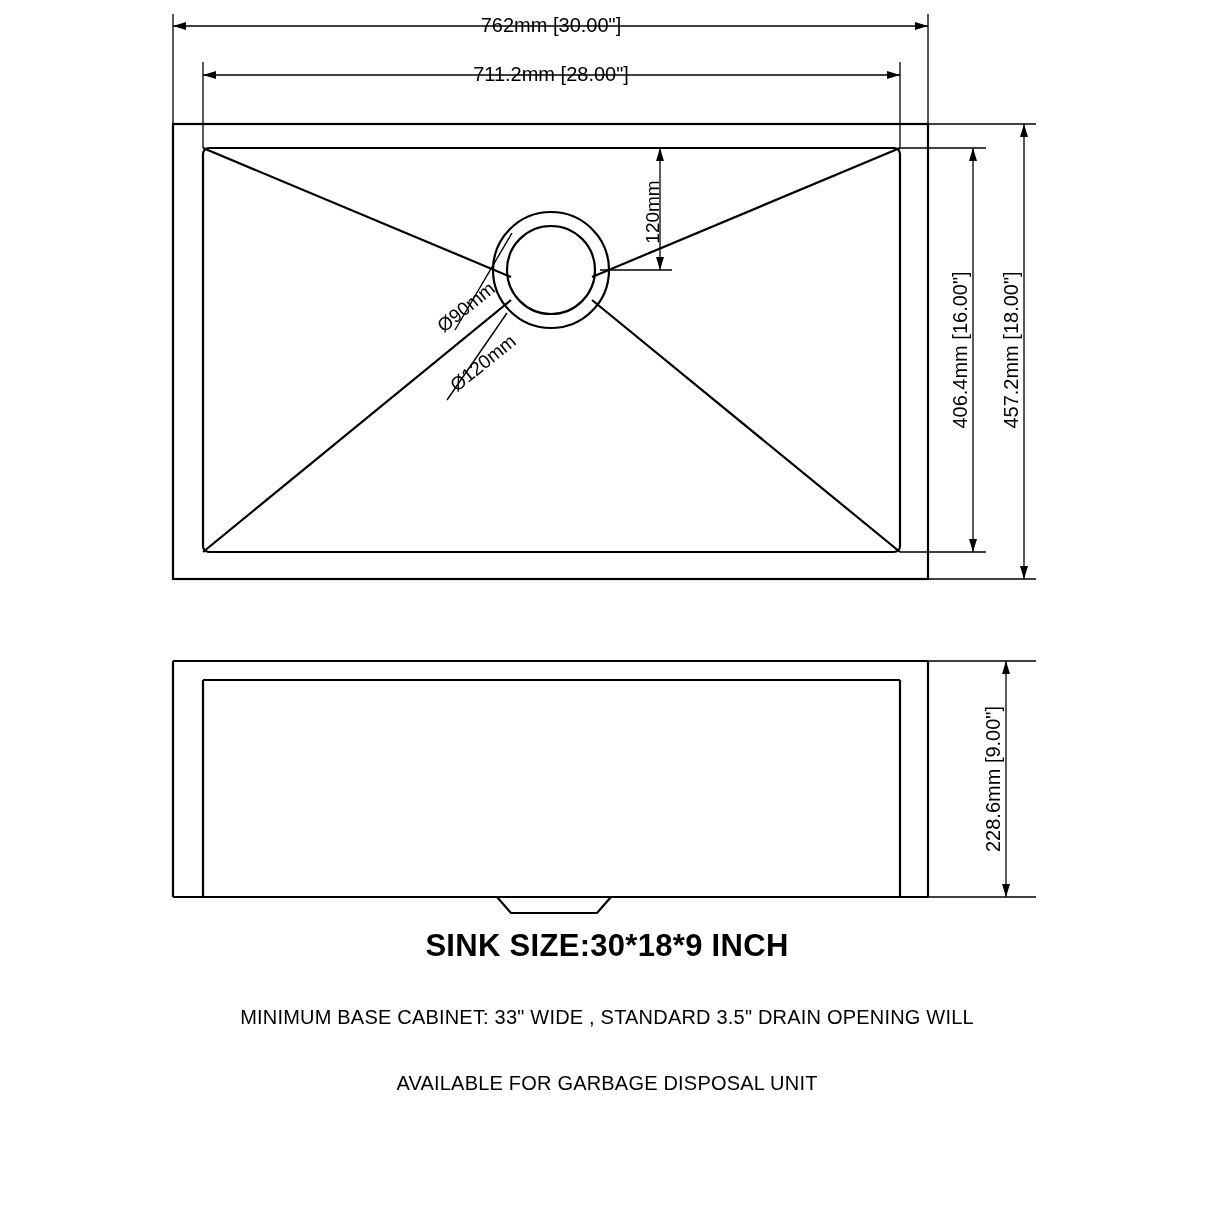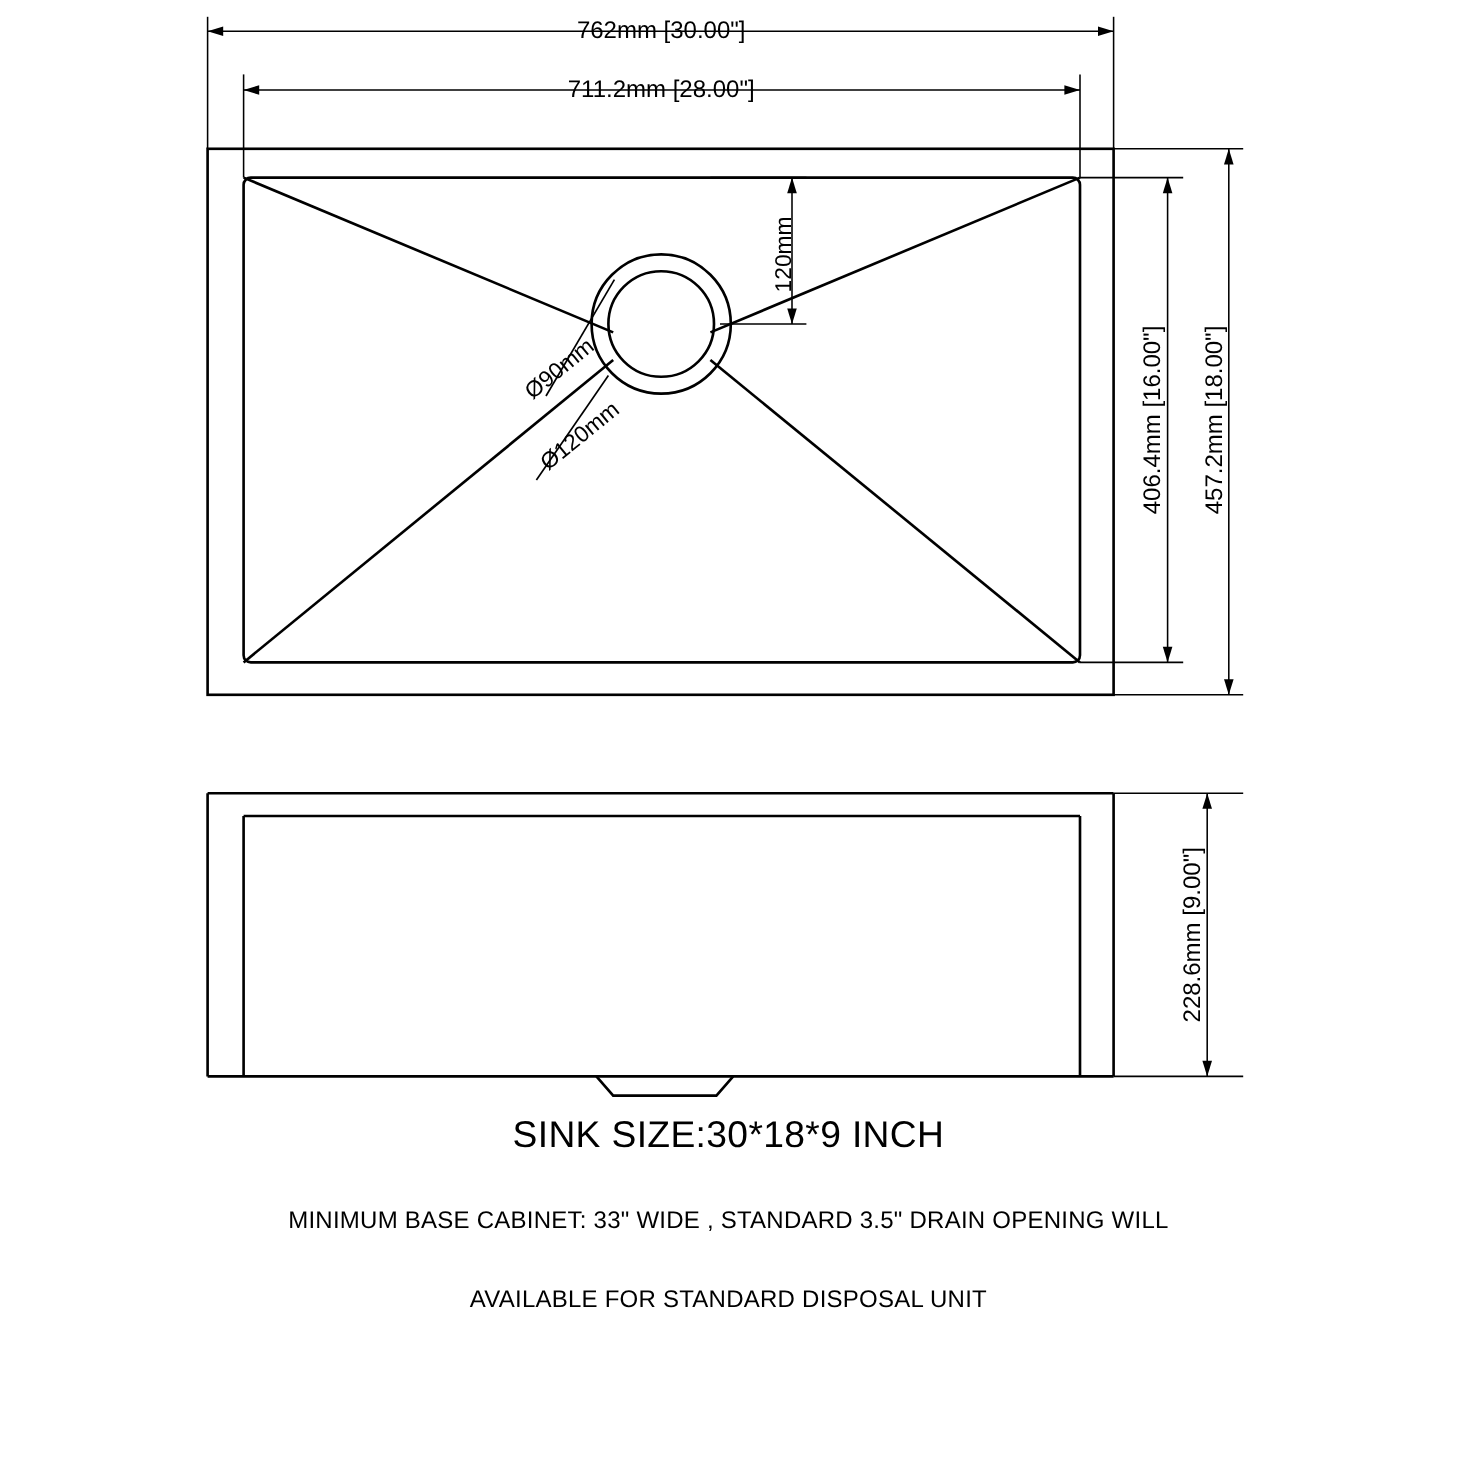--- a/index.html
+++ b/index.html
@@ -20,21 +20,21 @@
     top: 0;
     left: 0;
     width: 1214px;
     height: 1214px;
   }
   .cap-title {
     position: absolute;
     left: 0;
     width: 1214px;
     text-align: center;
-    font-weight: normal;
+    font-weight: bold;
     font-size: 31px;
     letter-spacing: 0.3px;
   }
   .cap-line {
     position: absolute;
     left: 0;
     width: 1214px;
     text-align: center;
     font-size: 20px;
     letter-spacing: 0.2px;
@@ -140,13 +140,13 @@
     <line x1="1006" y1="661" x2="1006" y2="897"></line>
     <path d="M1006,661 L1002,674 L1010,674 Z" fill="#000000" stroke="none"></path>
     <path d="M1006,897 L1002,884 L1010,884 Z" fill="#000000" stroke="none"></path>
   </g>
   <text x="1000" y="779" font-size="20" text-anchor="middle" transform="rotate(-90 1000 779)">228.6mm [9.00"]</text>
 
 </svg>
 
 <div class="cap-title" id="title-main">SINK SIZE:30*18*9 INCH</div>
 <div class="cap-line" id="note-line-1">MINIMUM BASE CABINET: 33" WIDE , STANDARD 3.5" DRAIN OPENING WILL</div>
-<div class="cap-line" id="note-line-2">AVAILABLE FOR STANDARD DISPOSAL UNIT</div>
+<div class="cap-line" id="note-line-2">AVAILABLE FOR GARBAGE DISPOSAL UNIT</div>
 
 </body></html>

